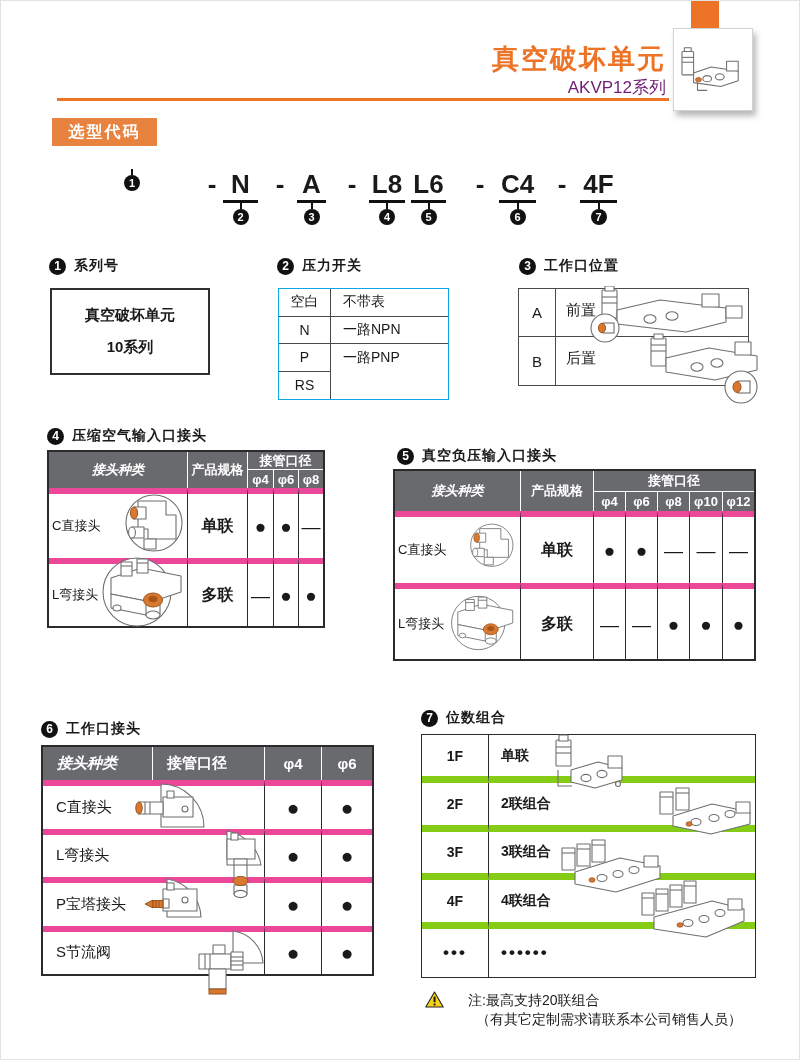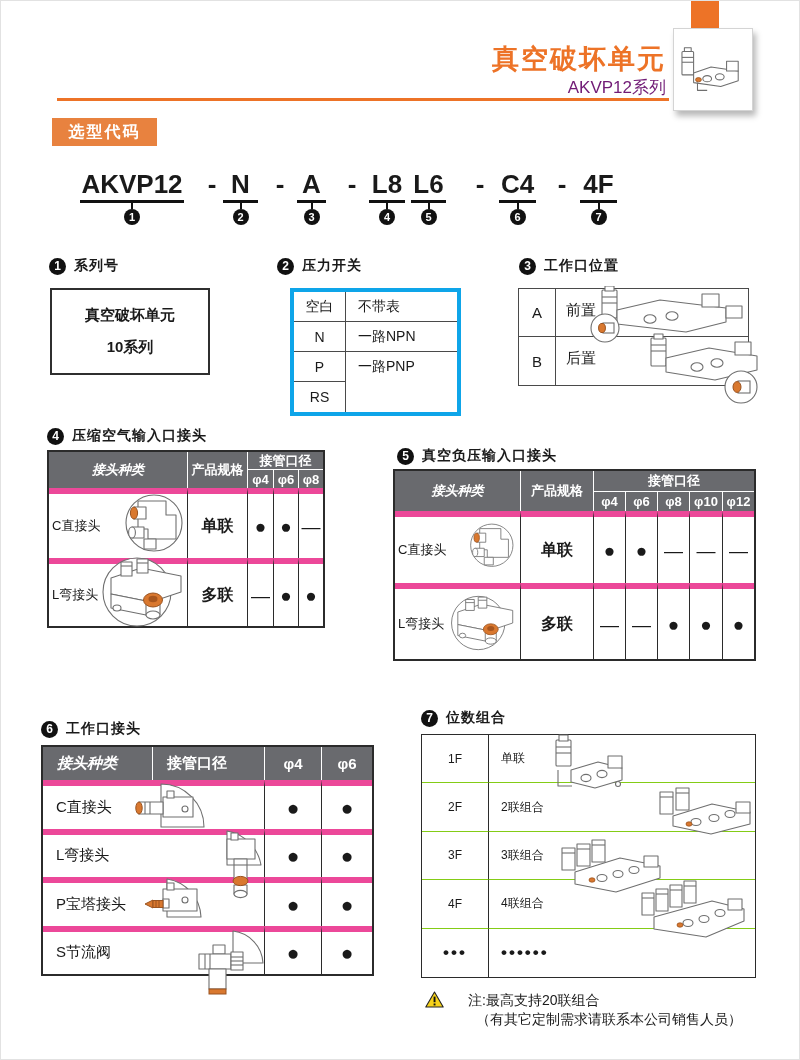--- a/index.html
+++ b/index.html
@@ -38,21 +38,21 @@
   .tbl{position:absolute;display:grid;box-sizing:border-box;background:#fff;}
   .tbl div{box-sizing:border-box;}
   .c{display:flex;align-items:center;justify-content:center;font-size:14px;}
   .c.left{justify-content:flex-start;padding-left:12px;}
   .bold{font-weight:bold;}
   
   .s1box{left:49px;top:287px;width:156px;height:83px;border:2px solid #2f2f2f;
     display:flex;flex-direction:column;align-items:center;justify-content:center;gap:13px;
     font-size:15px;font-weight:bold;}
   
-  .s2t{left:289px;top:287px;width:171px;height:128px;border:4px solid #0ea5e9;
+  .s2t{left:277px;top:287px;width:171px;height:112px;border:1px solid #0ea5e9;
     grid-template-columns:52px 1fr;grid-template-rows:repeat(4,1fr);}
   .s2t .c{border-bottom:1px solid #4a4a4a;}
   .s2t .c:nth-last-child(-n+2){border-bottom:none;}
   .s2t .col1{border-right:1px solid #4a4a4a;}
   
   .s3t{left:517px;top:287px;width:231px;height:98px;border:1px solid #4a4a4a;
     grid-template-columns:37px 1fr;grid-template-rows:repeat(2,1fr);}
   .s3t .c{border-bottom:1px solid #4a4a4a;font-size:15px;}
   .s3t .c:nth-last-child(-n+2){border-bottom:none;}
   .s3t .col1{border-right:1px solid #4a4a4a;}
@@ -72,21 +72,21 @@
     grid-template-columns:125px 73px 32px 32px 32px 33px 32px;grid-template-rows:20px 20px 72px 76px;}
   .s6t{left:40px;top:744px;width:333px;height:231px;border:2px solid #2b2b2b;
     grid-template-columns:109px 112px 57px 51px;grid-template-rows:33px repeat(4,1fr);}
   .s6t .hd{font-size:15px;}
   .s6t .hd.hleft{justify-content:flex-start;padding-left:14px;}
   .s6t .typelbl{font-size:15px;padding-left:13px;}
   .s6t .mark{font-size:21px;}
   
   .s7t{left:420px;top:733px;width:335px;height:244px;border:1.5px solid #2b2b2b;
     grid-template-columns:67px 1fr;grid-template-rows:repeat(5,1fr);}
-  .s7t .c{border-bottom:1px solid #84cc16;font-size:12px;}
+  .s7t .c{border-bottom:7px solid #84cc16;font-size:14px;font-weight:bold;}
   .s7t .c:nth-last-child(-n+2){border-bottom:none;}
   .s7t .col1{border-right:1px solid #2b2b2b;}
   .s7t .dots{font-weight:bold;font-size:17px;letter-spacing:2px;}
   
   .note{left:424px;top:990px;display:flex;gap:24px;align-items:flex-start;}
   .note .txt{font-size:14px;line-height:19px;}
   .note .l2{padding-left:8px;}
   
   .art{position:absolute;pointer-events:none;z-index:3;}
 </style>
@@ -111,21 +111,20 @@
         <ellipse cx="43" cy="40" rx="4.5" ry="3.2"></ellipse>
         <rect x="50" y="24" width="12" height="10"></rect>
         <path d="M20,46 v8 h10" fill="none"></path>
       </g>
       <ellipse cx="21" cy="43" rx="3" ry="2.2" fill="#D9782F" stroke="#9a5320" stroke-width="0.8"></ellipse>
     </svg>
   </div>
   <div class="abs badge">选型代码</div>
 
   <div class="seg" style="left:79px;width:104px;">
-    <div class="seg-text">AKVP12</div>
     <div class="seg-tick"></div>
     <div class="seg-num">1</div>
   </div>
   <div class="code-hyphen" style="left:203px;">-</div>
   <div class="seg" style="left:222px;width:35px;">
     <div class="seg-text">N</div>
     <div class="seg-tick"></div>
     <div class="seg-num">2</div>
   </div>
   <div class="code-hyphen" style="left:271px;">-</div>

